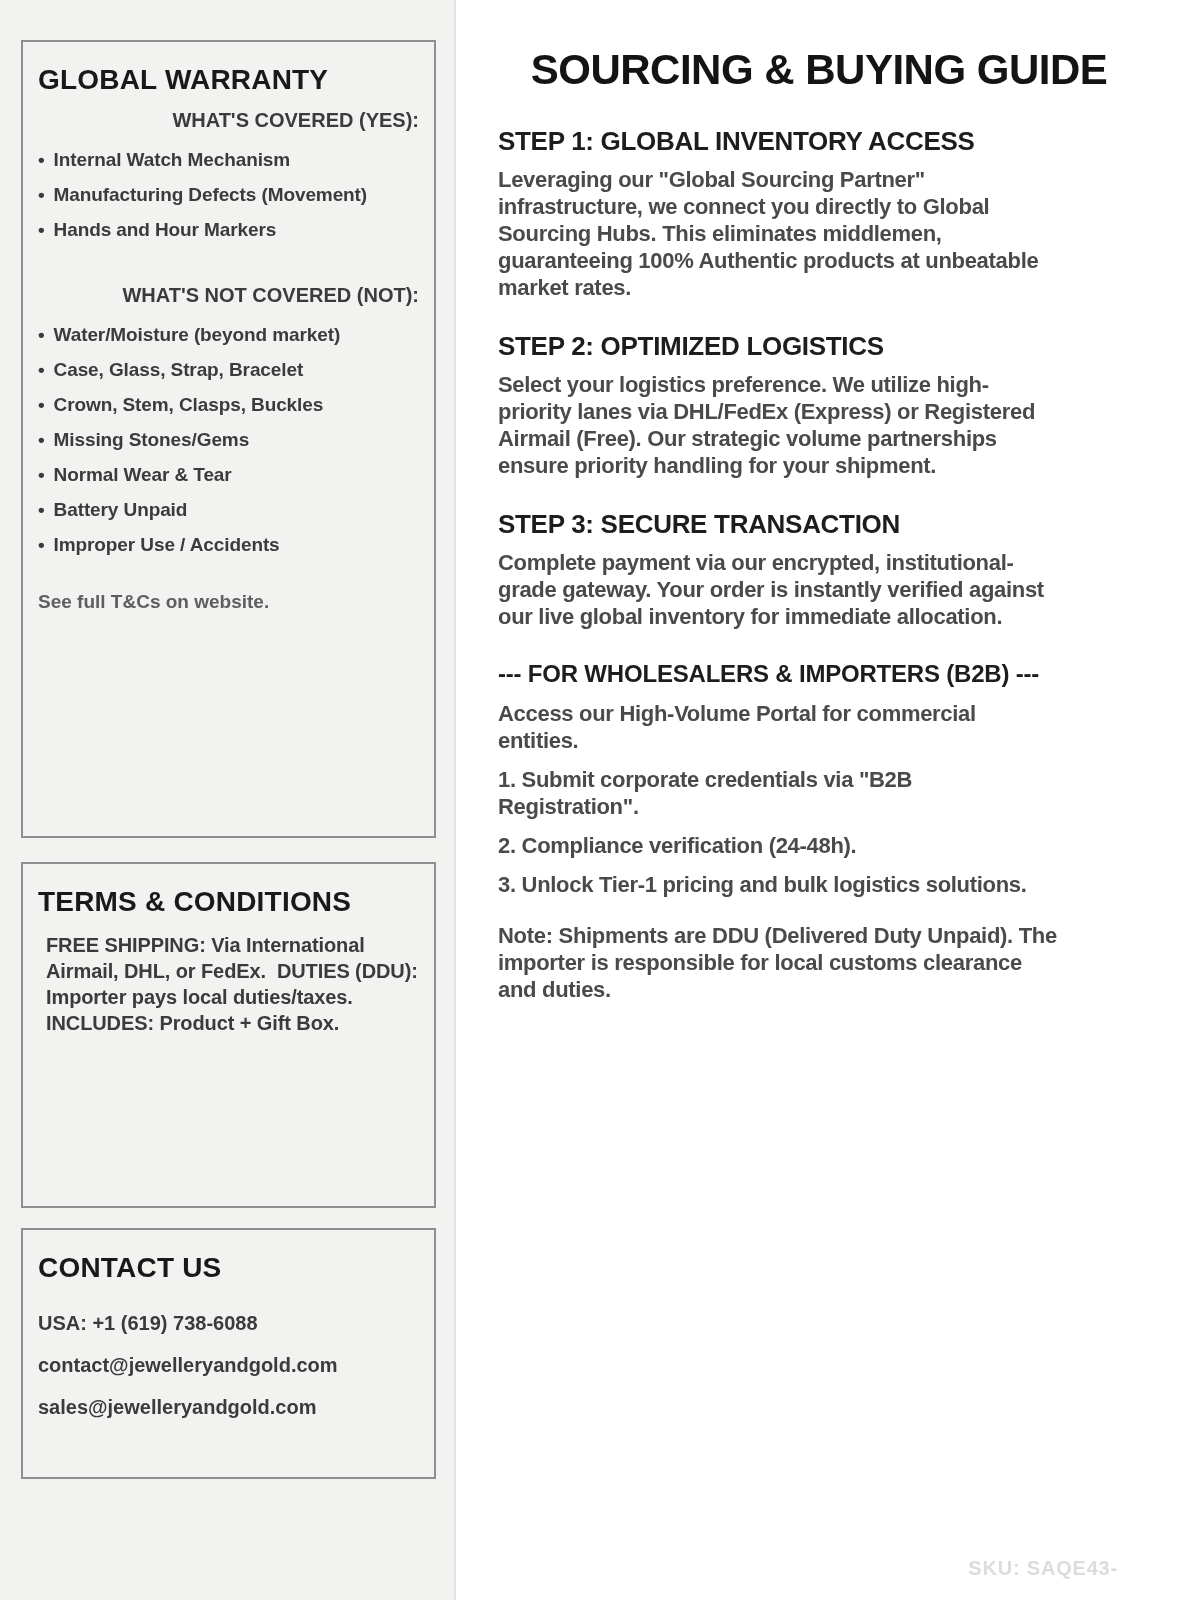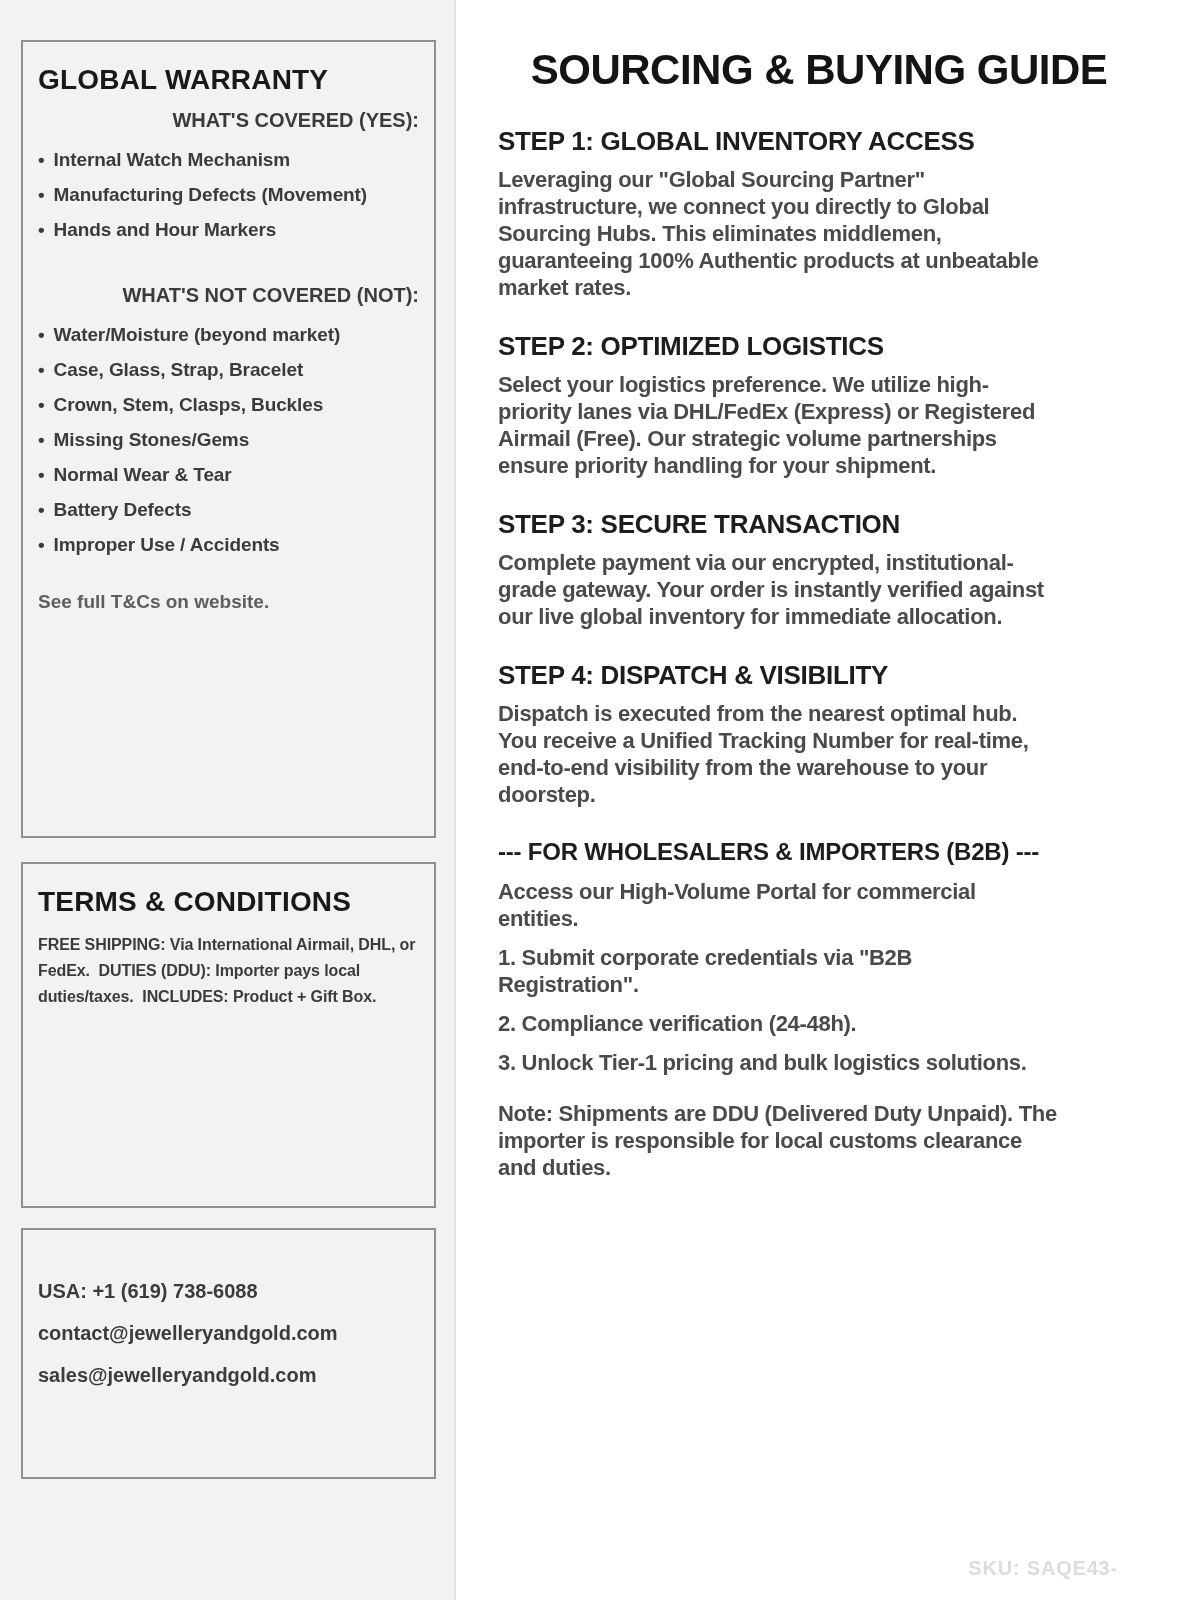--- a/index.html
+++ b/index.html
@@ -28,22 +28,22 @@
   .subhead.not { margin-top: 44px; }
   .bullets { margin-top: 17px; }
   .bullet {
     display: flex; align-items: flex-start;
     font-size: 19px; font-weight: bold; color: #3b3b3b;
     line-height: 21px; margin-bottom: 14px; letter-spacing: -0.1px;
   }
   .dot { margin-right: 9px; }
   .footnote { margin-top: 36px; font-size: 19px; font-weight: bold; color: #5e5e5e; }
   .terms-body {
-    margin-top: 14px; font-size: 16px; font-weight: bold; color: #3b3b3b;
-    line-height: 26px; white-space: pre-wrap; letter-spacing: -0.1px;
+    margin-top: 14px; font-size: 20px; font-weight: bold; color: #3b3b3b;
+    line-height: 26px; white-space: pre-wrap; letter-spacing: -0.1px; margin-left: 8px;
   }
   .contact-line { margin-top: 19px; font-size: 20px; font-weight: bold; color: #3b3b3b; }
   .contact-line.first { margin-top: 28px; }
 
   
   .main {
     flex: 1; box-sizing: border-box; position: relative;
     background: #ffffff; padding: 48px 60px 0 42px;
   }
   .main-title {
@@ -117,37 +117,38 @@
         <div class="bullet">
             <span class="dot">•</span>
             <span>Missing Stones/Gems</span>
           </div>
         <div class="bullet">
             <span class="dot">•</span>
             <span>Normal Wear &amp; Tear</span>
           </div>
         <div class="bullet">
             <span class="dot">•</span>
-            <span>Battery Defects</span>
+            <span>Battery Unpaid</span>
           </div>
         <div class="bullet">
             <span class="dot">•</span>
             <span>Improper Use / Accidents</span>
           </div>
       </div>
 
       <div class="footnote">See full T&amp;Cs on website.</div>
     </section>
 
     <section class="panel panel-terms">
       <h2 class="panel-title">TERMS &amp; CONDITIONS</h2>
       <div class="terms-body">FREE SHIPPING: Via International Airmail, DHL, or FedEx.  DUTIES (DDU): Importer pays local duties/taxes.  INCLUDES: Product + Gift Box.</div>
     </section>
 
     <section class="panel panel-contact">
+      <h2 class="panel-title">CONTACT US</h2>
       <div class="contact-line first">USA: +1 (619) 738-6088</div>
       <div class="contact-line">contact@jewelleryandgold.com</div>
       <div class="contact-line">sales@jewelleryandgold.com</div>
     </section>
 
   </aside>
 
   <main class="main">
 
     <h1 class="main-title">SOURCING &amp; BUYING GUIDE</h1>
@@ -160,24 +161,20 @@
     <section class="section">
       <h3>STEP 2: OPTIMIZED LOGISTICS</h3>
       <p>Select your logistics preference. We utilize high-priority lanes via DHL/FedEx (Express) or Registered Airmail (Free). Our strategic volume partnerships ensure priority handling for your shipment.</p>
     </section>
 
     <section class="section">
       <h3>STEP 3: SECURE TRANSACTION</h3>
       <p>Complete payment via our encrypted, institutional-grade gateway. Your order is instantly verified against our live global inventory for immediate allocation.</p>
     </section>
 
-    <section class="section">
-      <h3>STEP 4: DISPATCH &amp; VISIBILITY</h3>
-      <p>Dispatch is executed from the nearest optimal hub. You receive a Unified Tracking Number for real-time, end-to-end visibility from the warehouse to your doorstep.</p>
-    </section>
 
     <section>
       <h3 class="b2b-heading">--- FOR WHOLESALERS &amp; IMPORTERS (B2B) ---</h3>
       <p class="b2b-text">Access our High-Volume Portal for commercial entities.</p>
       <p class="b2b-step">1. Submit corporate credentials via "B2B Registration".</p>
       <p class="b2b-step">2. Compliance verification (24-48h).</p>
       <p class="b2b-step">3. Unlock Tier-1 pricing and bulk logistics solutions.</p>
       <p class="b2b-note">Note: Shipments are DDU (Delivered Duty Unpaid). The importer is responsible for local customs clearance and duties.</p>
     </section>
 

